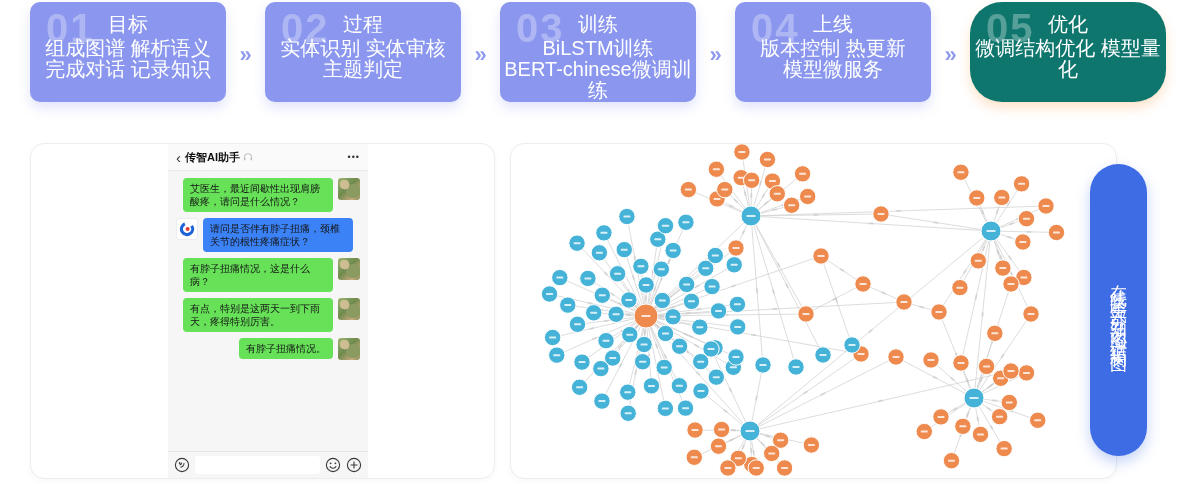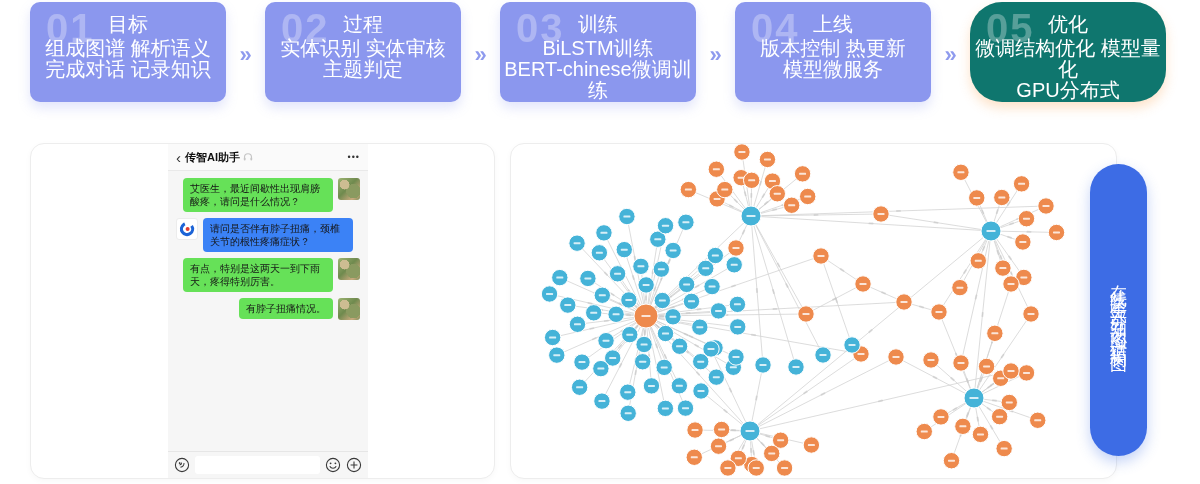--- a/index.html
+++ b/index.html
@@ -95,21 +95,20 @@
     <div class="step-num">04</div>
     <div class="step-title">上线</div>
     <div class="step-line">版本控制 热更新</div>
     <div class="step-line">模型微服务</div>
   </div>
   <div class="step-sep">»</div>
   <div class="step-box orange">
     <div class="step-num">05</div>
     <div class="step-title">优化</div>
     <div class="step-line">微调结构优化 模型量化</div>
-    <div class="step-line">GPU分布式</div>
   </div>
 </div>
 
 <div class="card chat-card">
   <div class="phone">
     <div class="chat-header">
       <span class="back-btn">‹</span>
       <span class="chat-title">传智AI助手</span>
       <span class="headset">
         <svg width="10" height="10" viewBox="0 0 10 10">
@@ -127,20 +126,24 @@
         <div class="avatar user-avatar"></div>
       </div>
       <div class="msg-row bot">
         <div class="avatar bot-avatar">
           <svg width="16" height="16" viewBox="0 0 16 16">
               <circle cx="8" cy="8" r="5.6" fill="none" stroke="#1c63d6" stroke-width="3.1" stroke-dasharray="27 9" transform="rotate(-35 8 8)"></circle>
               <circle cx="8.6" cy="8" r="2" fill="#e03a2f"></circle>
             </svg>
         </div>
         <div class="bubble">请问是否伴有脖子扭痛，颈椎关节的根性疼痛症状？</div>
+      </div>
+      <div class="msg-row user">
+        <div class="bubble">有脖子扭痛情况，这是什么病？</div>
+        <div class="avatar user-avatar"></div>
       </div>
       <div class="msg-row user">
         <div class="bubble">有点，特别是这两天一到下雨天，疼得特别厉害。</div>
         <div class="avatar user-avatar"></div>
       </div>
       <div class="msg-row user">
         <div class="bubble">有脖子扭痛情况。</div>
         <div class="avatar user-avatar"></div>
       </div>
 

